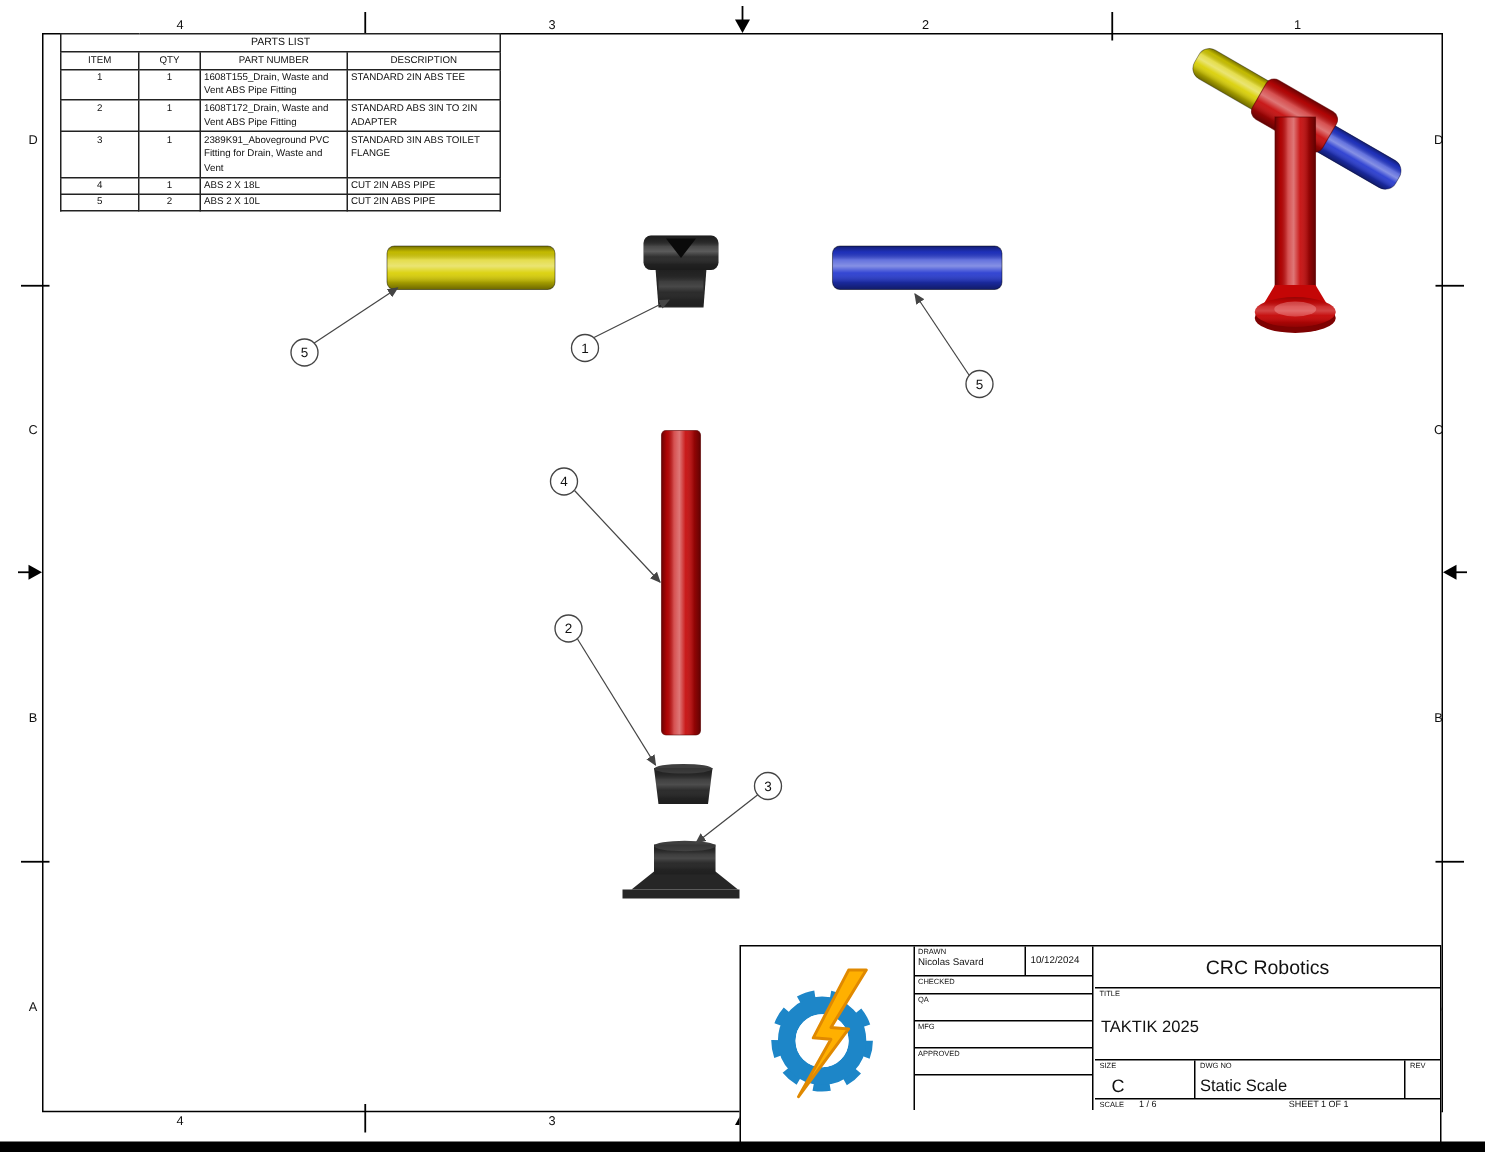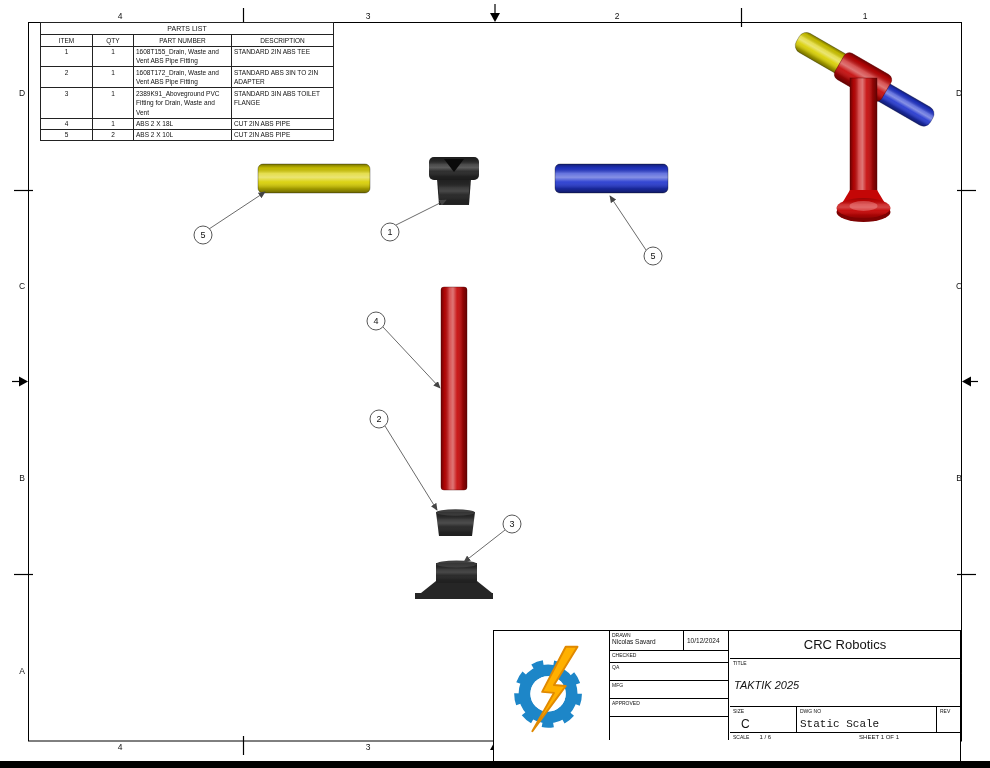--- a/index.html
+++ b/index.html
@@ -29,26 +29,26 @@
   .row{position:relative;border-bottom:1px solid #000;padding:1px 2px;box-sizing:border-box;}
   .lbl{font-size:5px;color:#111;display:block;line-height:1.2;}
   .val{font-size:6.5px;line-height:1.2;}
   .drawn{height:20px;}
   .datecell{position:absolute;right:0;top:0;width:45px;height:19px;border-left:1px solid #000;box-sizing:border-box;padding:6px 2px 0 3px;}
   .h12{height:12px;} .h18{height:18px;}
   .fillrow{height:22px;border-bottom:none;}
   .tb-right{position:absolute;left:236px;top:0;right:0;height:109px;}
   .company{height:28px;border-bottom:1px solid #000;text-align:center;font-size:13px;line-height:28px;box-sizing:border-box;}
   .trow{height:48px;border-bottom:1px solid #000;position:relative;padding:1px 3px;box-sizing:border-box;}
-  .title-val{font-size:11px;margin-top:13px;margin-left:1px;font-style:italic;}
+  .title-val{font-size:11px;margin-top:13px;margin-left:1px;}
   .sdr{height:26px;border-bottom:1px solid #000;position:relative;box-sizing:border-box;}
   .size{position:absolute;left:0;top:0;width:67px;height:100%;border-right:1px solid #000;padding:1px 3px;box-sizing:border-box;}
   .size-val{font-size:12px;margin-top:3px;margin-left:8px;}
   .dwg{position:absolute;left:67px;top:0;width:140px;height:100%;border-right:1px solid #000;padding:1px 3px;box-sizing:border-box;}
-  .dwg-val{font-size:11px;margin-top:4px;font-family:Liberation Mono, monospace;}
+  .dwg-val{font-size:11px;margin-top:4px;}
   .rev{position:absolute;left:207px;right:0;top:0;height:100%;padding:1px 3px;box-sizing:border-box;}
   .scalerow{height:8px;display:flex;align-items:center;padding:0 3px;box-sizing:border-box;}
   .scalerow .lbl{display:inline;font-size:5px;}
   .scale-val{font-size:6px;margin-left:10px;}
   .sheet-val{font-size:6px;margin-left:88px;}
 
   .bottom-strip{position:absolute;left:0;bottom:0;width:990px;height:7px;background:#000;}
 </style>
 </head>
 <body>

